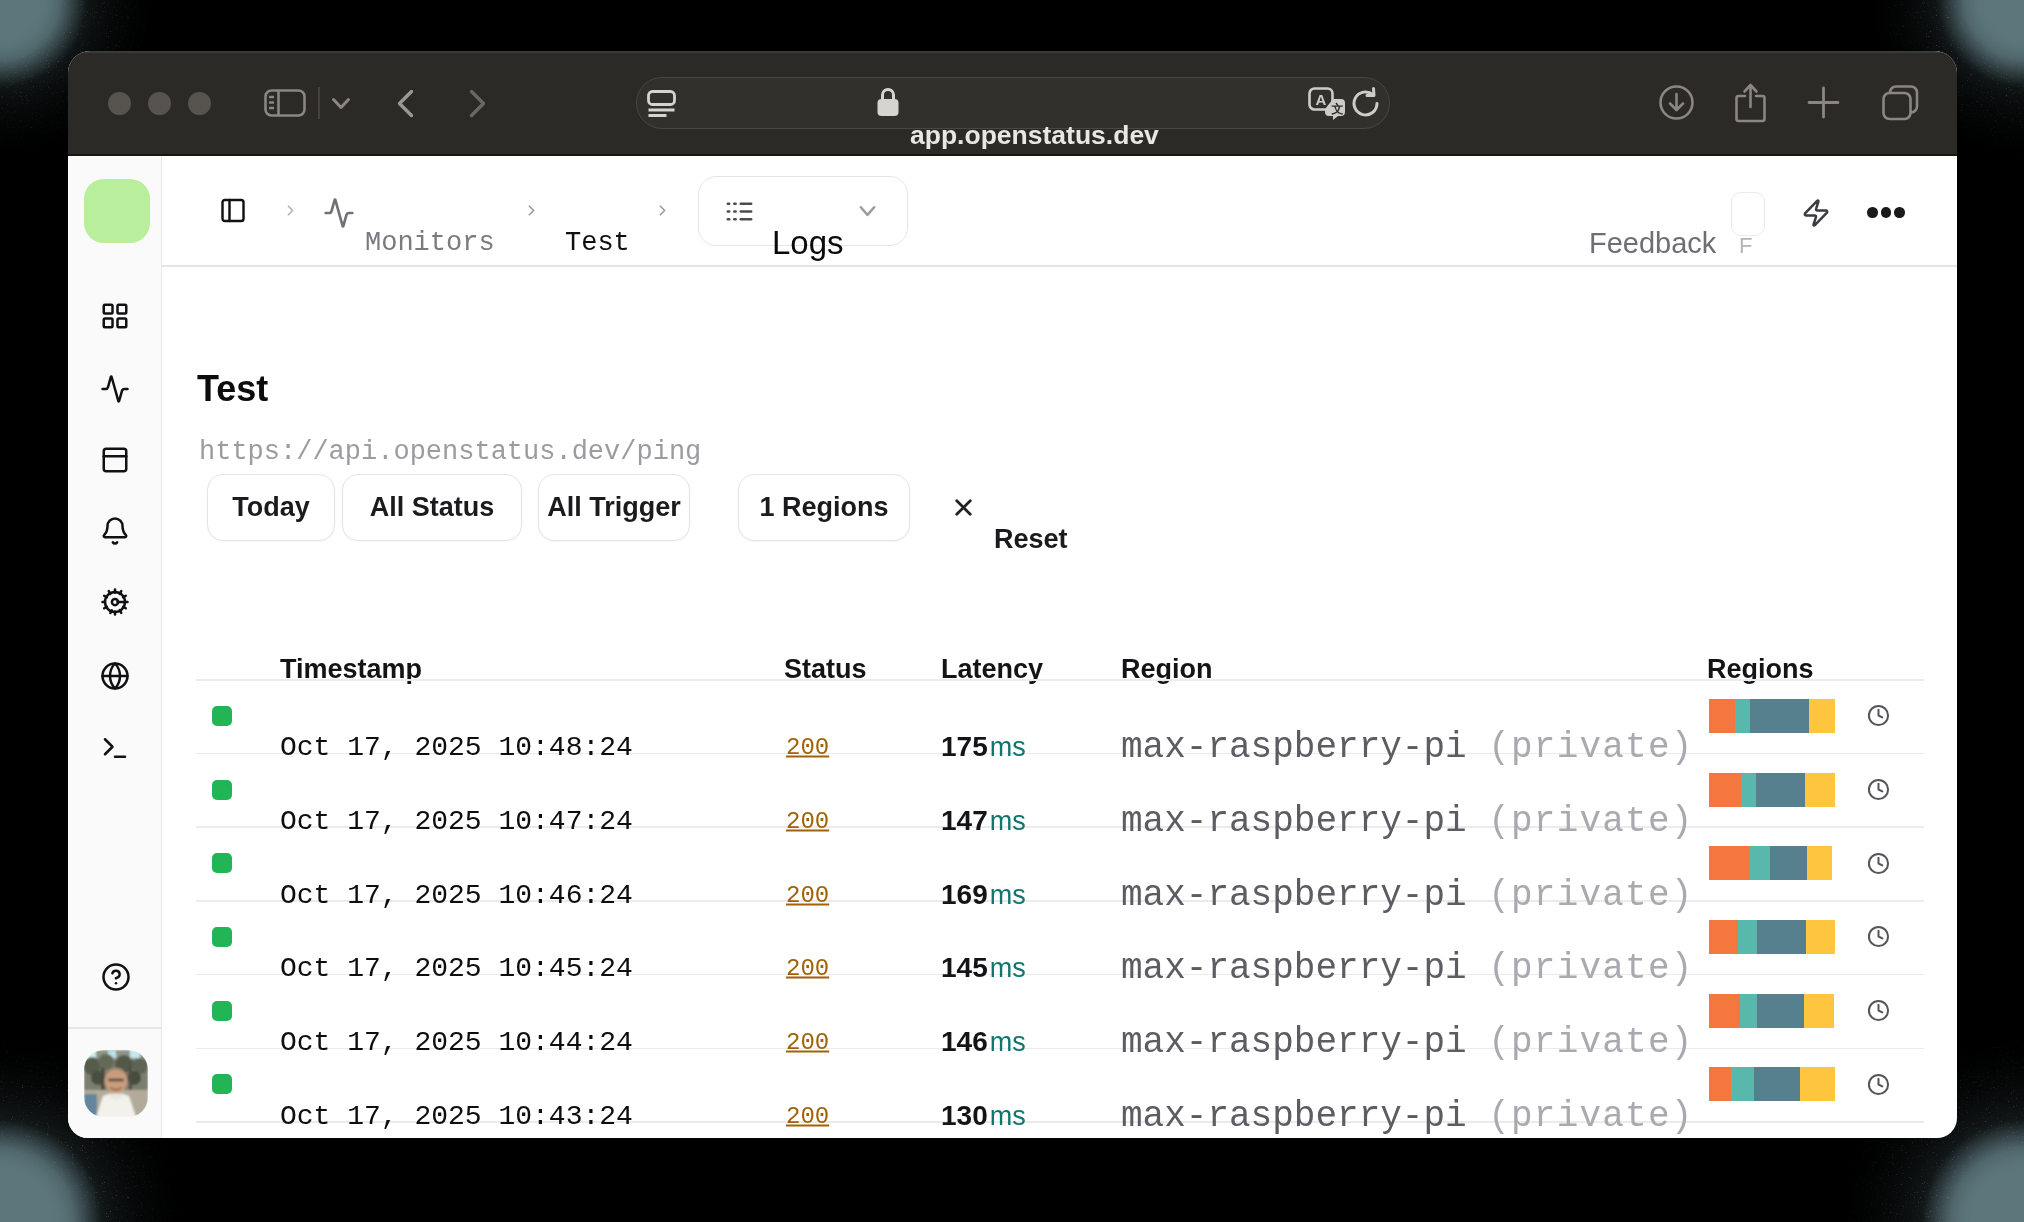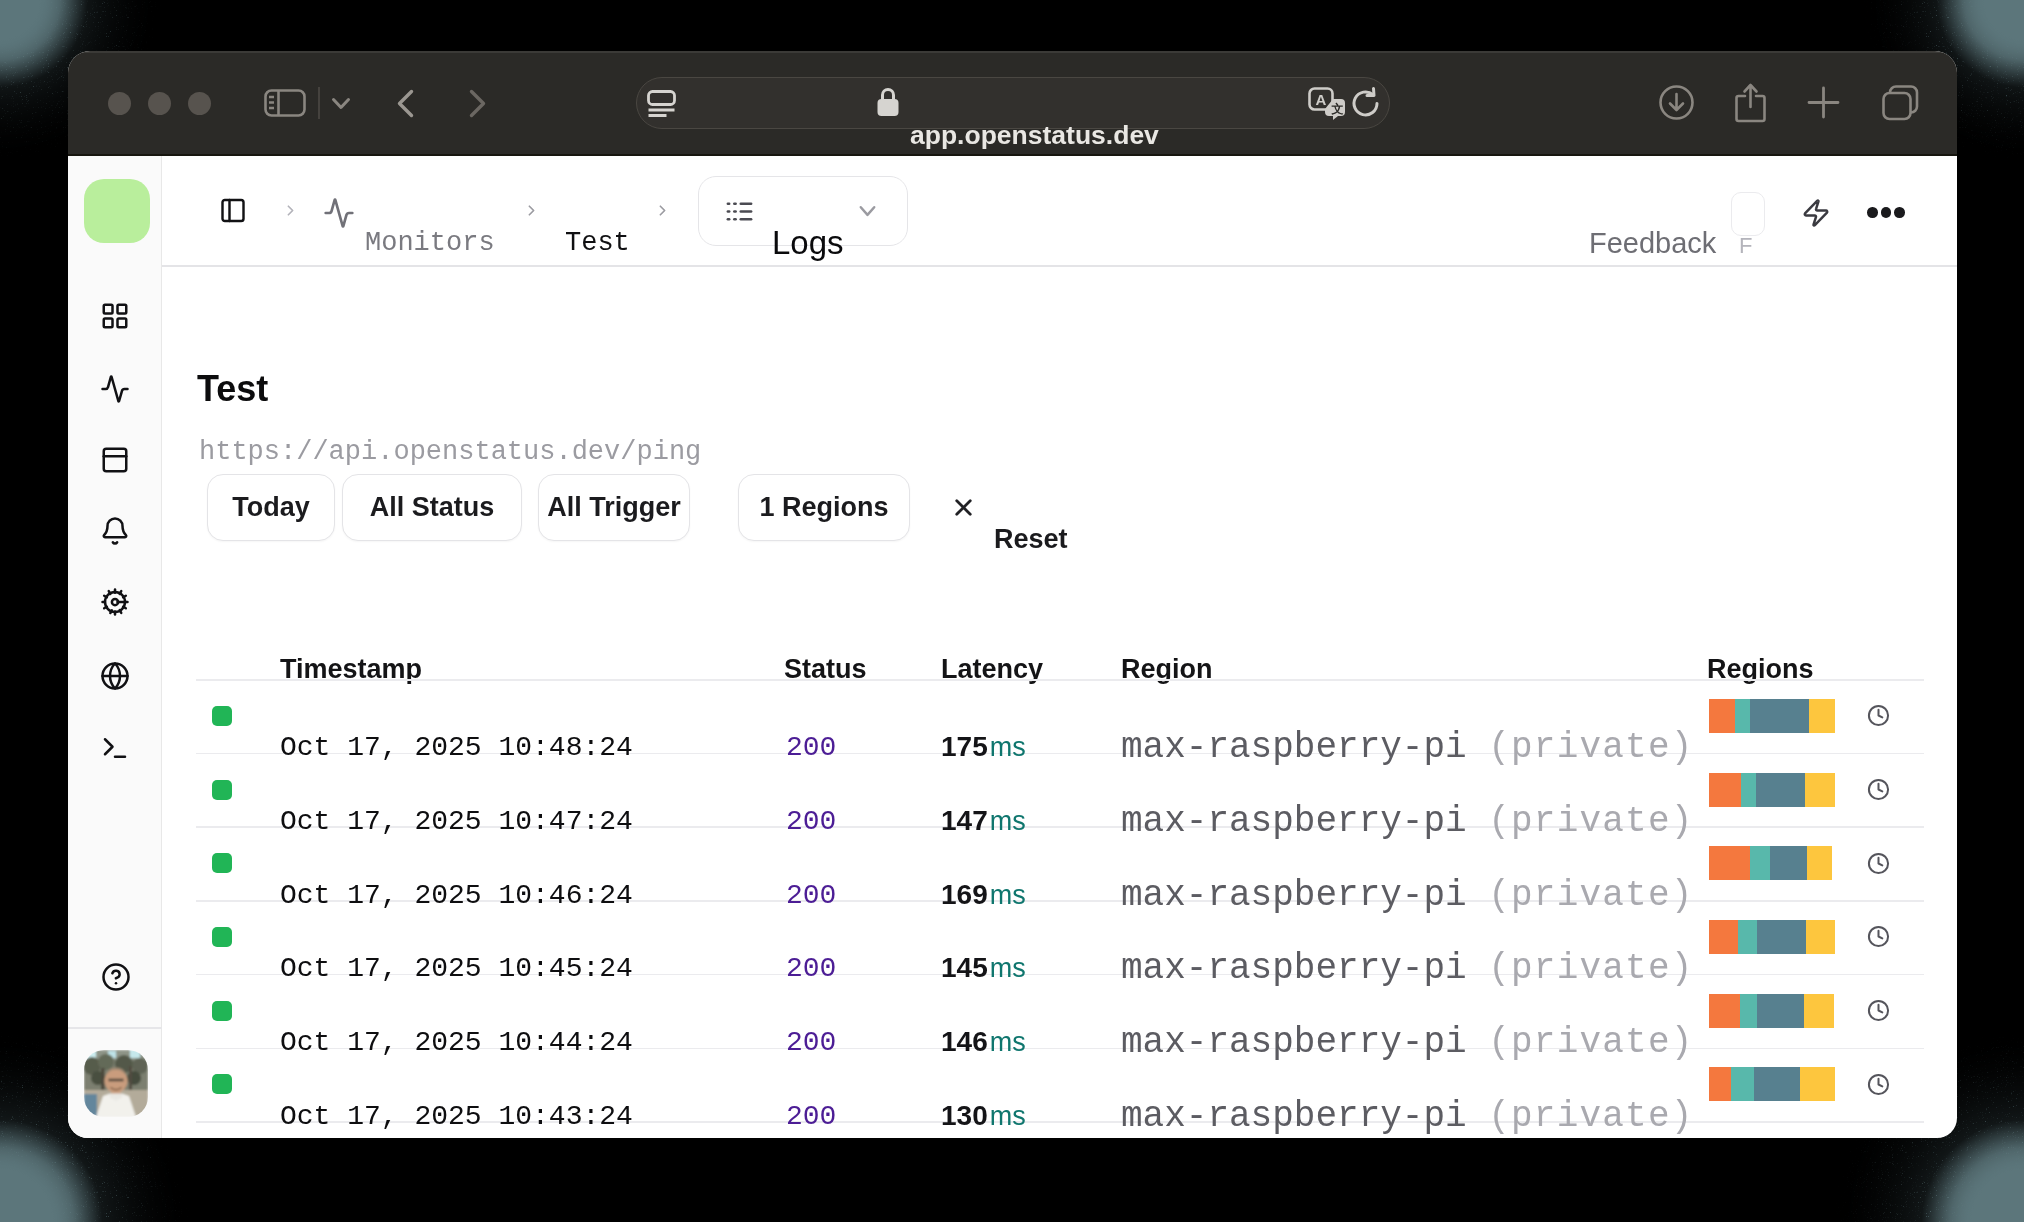--- a/index.html
+++ b/index.html
@@ -19,21 +19,21 @@
   #sidebar { position:absolute; left:0; top:105px; width:94px; height:982px; background:#fafafa;
              border-right:1px solid #e8e8e8; }
   #hdrline { position:absolute; left:0; top:214px; width:1889px; height:1.5px; background:#e4e4e7; }
   .rowline { position:absolute; left:128px; width:1728px; height:1.5px; background:#ebebee; }
   .btn { position:absolute; top:423px; height:67px; border:1.5px solid #e4e4e7; border-radius:16px;
          background:#fff; display:flex; align-items:center; justify-content:center;
          font-size:27px; font-weight:700; color:#1b1b1e; box-shadow:0 1px 2px rgba(0,0,0,0.04); }
   .sq { position:absolute; left:144px; width:20px; height:20px; border-radius:5px; background:#21b556; }
   .bar { position:absolute; left:1641px; height:34px; display:flex; }
   .ts { position:absolute; left:212px; font-size:28px; color:#0e0e10; }
-  .st { position:absolute; left:718px; font-size:28px; color:#4c1d95; }
+  .st { position:absolute; left:718px; font-size:24px; color:#a16207;text-decoration:underline; }
   .lat { position:absolute; left:873px; font-size:28px; font-weight:700; color:#141417; }
   .lat span { font-weight:400; font-size:27px; color:#0f766e; margin-left:2px; }
   .rg { position:absolute; left:1053px; font-size:36px; color:#5c5c62; }
   .rg span { color:#a9a9af; letter-spacing:1.2px; }
 </style>
 </head>
 <body>
 <div class="corner" style="left:0;top:0;background:radial-gradient(circle 165px at 0px 0px,#5c767b 0px,#5c767b 60px,rgba(92,118,123,0.55) 100px,rgba(92,118,123,0) 163px);"></div>
 <div class="corner" style="right:0;top:0;background:radial-gradient(circle 165px at 300px 0px,#5c767b 0px,#5c767b 60px,rgba(92,118,123,0.55) 100px,rgba(92,118,123,0) 163px);"></div>
 <div class="corner" style="left:0;bottom:0;background:radial-gradient(circle 195px at 0px 300px,#5c767b 0px,#5c767b 74px,rgba(92,118,123,0.55) 126px,rgba(92,118,123,0) 192px);"></div>

